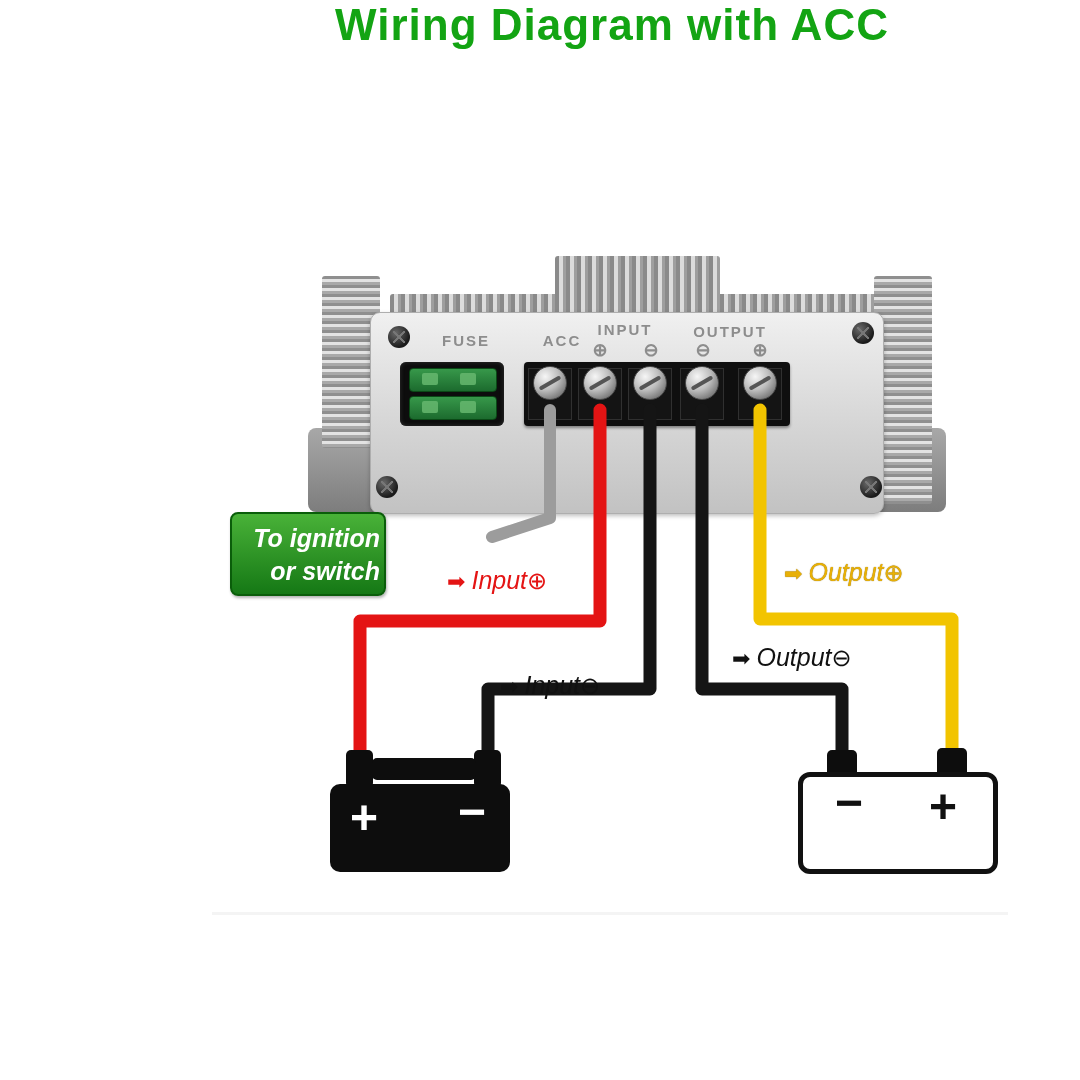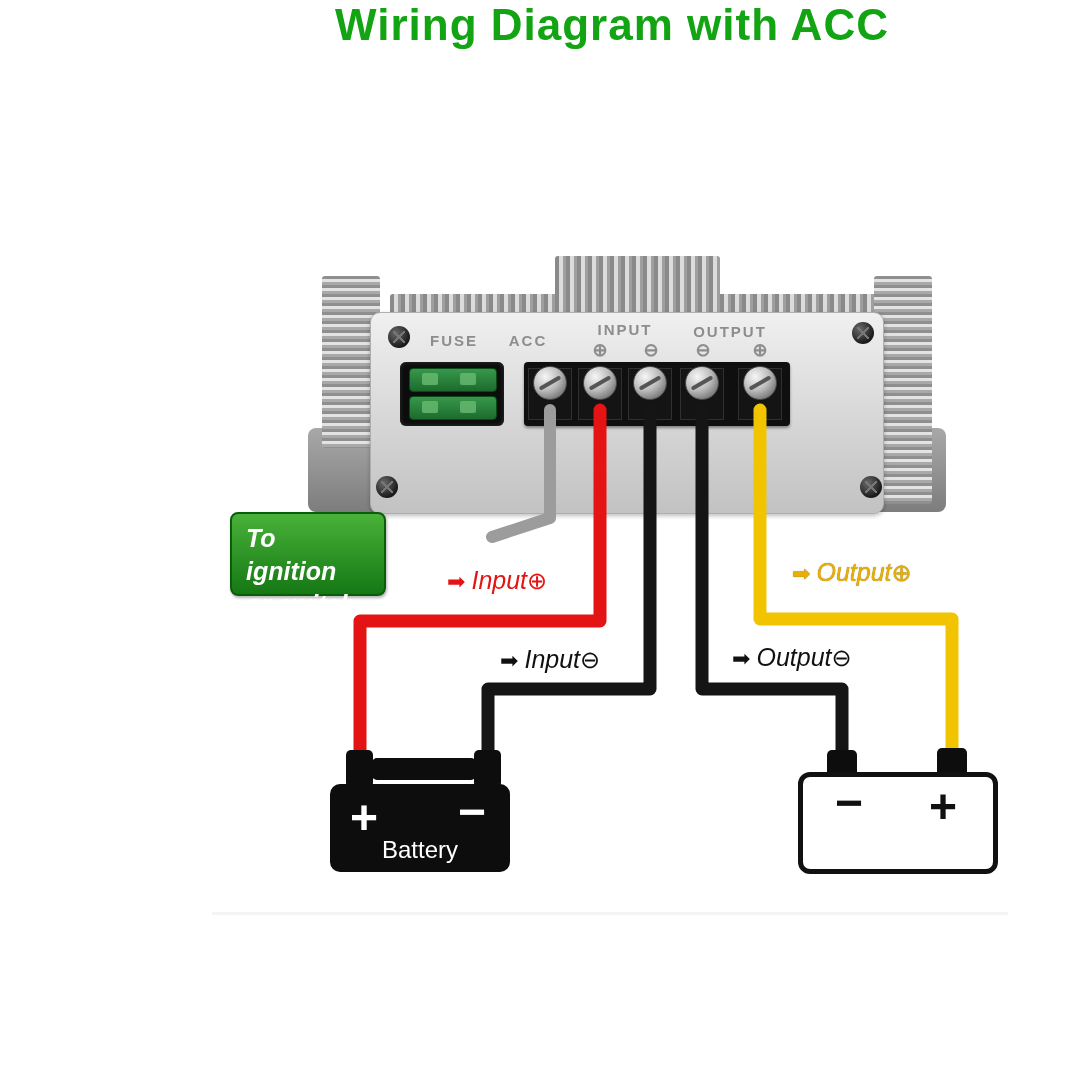--- a/index.html
+++ b/index.html
@@ -48,21 +48,21 @@
   .wlabel{font-size:25px;font-weight:normal;font-style:italic;white-space:nowrap;}
   .wlabel .arrow{font-style:normal;margin-right:6px;font-size:22px;}
   .wlabel .sym{font-style:normal;font-size:24px;}
   .red{color:#e41414;}
   .blk{color:#111111;}
   .gold{color:#e8b006;text-shadow:0 0 1px #7a5b00;}
 
   
   .ignbox{background:linear-gradient(180deg,#49b238,#157815);border:2px solid #0a5d0a;border-radius:8px;
           color:#ffffff;font-weight:bold;font-style:italic;font-size:25px;line-height:33px;
-          padding:8px 14px;box-sizing:border-box;box-shadow:1px 2px 3px rgba(0,0,0,.3);}
+          padding:8px 4px;box-sizing:border-box;box-shadow:1px 2px 3px rgba(0,0,0,.3);text-align:right;}
 
   
   .batt-body{background:#0d0d0d;border-radius:10px;}
   .batt-sign{position:absolute;color:#ffffff;font-weight:bold;font-size:48px;line-height:48px;}
   .batt-label{position:absolute;left:0;right:0;bottom:8px;text-align:center;color:#ffffff;font-size:24px;}
   .post{background:#0d0d0d;border-radius:5px;}
 
   
   .appl-body{background:#ffffff;border:5px solid #111;border-radius:12px;box-sizing:border-box;}
   .appl-sign{position:absolute;color:#111;font-weight:bold;font-size:48px;line-height:48px;}
@@ -84,22 +84,22 @@
     <div class="abs fins-h" style="left:250px;top:276px;width:58px;height:172px;"></div>
     <div class="abs fins-h" style="left:802px;top:276px;width:58px;height:228px;"></div>
 
     <div class="abs panel" style="left:298px;top:312px;width:512px;height:200px;"></div>
 
     <div class="abs screw" style="left:316px;top:326px;"></div>
     <div class="abs screw" style="left:780px;top:322px;"></div>
     <div class="abs screw" style="left:304px;top:476px;"></div>
     <div class="abs screw" style="left:788px;top:476px;"></div>
 
-    <div class="abs plabel" style="left:340px;top:332px;width:84px;">FUSE</div>
-    <div class="abs plabel" style="left:428px;top:332px;width:56px;">ACC</div>
+    <div class="abs plabel" style="left:352px;top:332px;width:84px;">FUSE</div>
+    <div class="abs plabel" style="left:462px;top:332px;width:56px;">ACC</div>
     <div class="abs plabel" style="left:515px;top:321px;width:76px;">INPUT</div>
     <div class="abs psym" style="left:517px;top:339px;width:22px;">⊕</div>
     <div class="abs psym" style="left:568px;top:339px;width:22px;">⊖</div>
     <div class="abs plabel" style="left:616px;top:323px;width:84px;">OUTPUT</div>
     <div class="abs psym" style="left:620px;top:339px;width:22px;">⊖</div>
     <div class="abs psym" style="left:677px;top:339px;width:22px;">⊕</div>
 
     <div class="abs fusebox" style="left:328px;top:362px;width:104px;height:64px;">
       <div class="abs fuse" style="left:9px;top:6px;width:86px;height:22px;">
         <span class="pip" style="left:12px;"></span>
@@ -133,38 +133,37 @@
   </svg>
 
   <div class="abs ignbox" style="left:158px;top:512px;width:156px;height:84px;z-index:6;">
     <div>To ignition</div>
     <div>or switch</div>
   </div>
 
   <div class="abs wlabel red" style="left:375px;top:566px;z-index:7;">
     <span class="arrow">➡</span><span>Input</span><span class="sym">⊕</span>
   </div>
-  <div class="abs wlabel blk" style="left:428px;top:645px;z-index:7;">
+  <div class="abs wlabel blk" style="left:428px;top:671px;z-index:7;">
     <span class="arrow">➡</span><span>Input</span><span class="sym">⊖</span>
   </div>
   <div class="abs wlabel blk" style="left:660px;top:643px;z-index:7;">
     <span class="arrow">➡</span><span>Output</span><span class="sym">⊖</span>
   </div>
-  <div class="abs wlabel gold" style="left:712px;top:558px;z-index:7;margin-left:8px;">
+  <div class="abs wlabel gold" style="left:712px;top:558px;z-index:7;">
     <span class="arrow">➡</span><span>Output</span><span class="sym">⊕</span>
   </div>
 
   <div>
     <div class="abs post" style="left:274px;top:750px;width:27px;height:38px;z-index:6;"></div>
     <div class="abs post" style="left:402px;top:750px;width:27px;height:38px;z-index:6;"></div>
     <div class="abs post" style="left:300px;top:758px;width:104px;height:22px;z-index:6;"></div>
     <div class="abs batt-body" style="left:258px;top:784px;width:180px;height:88px;z-index:6;">
       <div class="batt-sign" style="left:20px;top:10px;">+</div>
       <div class="batt-sign" style="right:24px;top:4px;">−</div>
-      <div class="batt-label">Battery</div>
     </div>
   </div>
 
   <div>
     <div class="abs post" style="left:755px;top:750px;width:30px;height:30px;z-index:6;"></div>
     <div class="abs post" style="left:865px;top:748px;width:30px;height:32px;z-index:6;"></div>
     <div class="abs appl-body" style="left:726px;top:772px;width:200px;height:102px;z-index:6;">
       <div class="appl-sign" style="left:32px;top:2px;">−</div>
       <div class="appl-sign" style="right:36px;top:6px;">+</div>
     </div>

